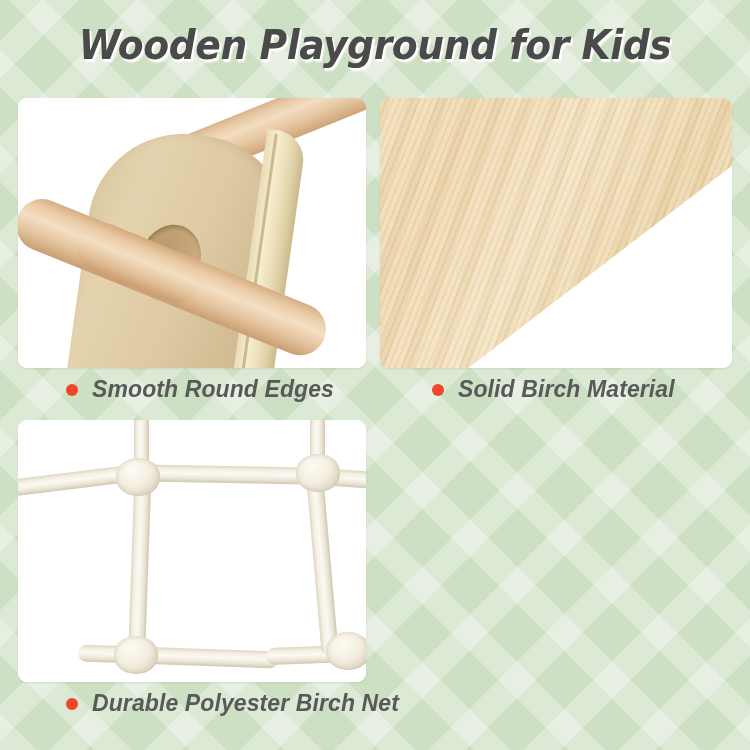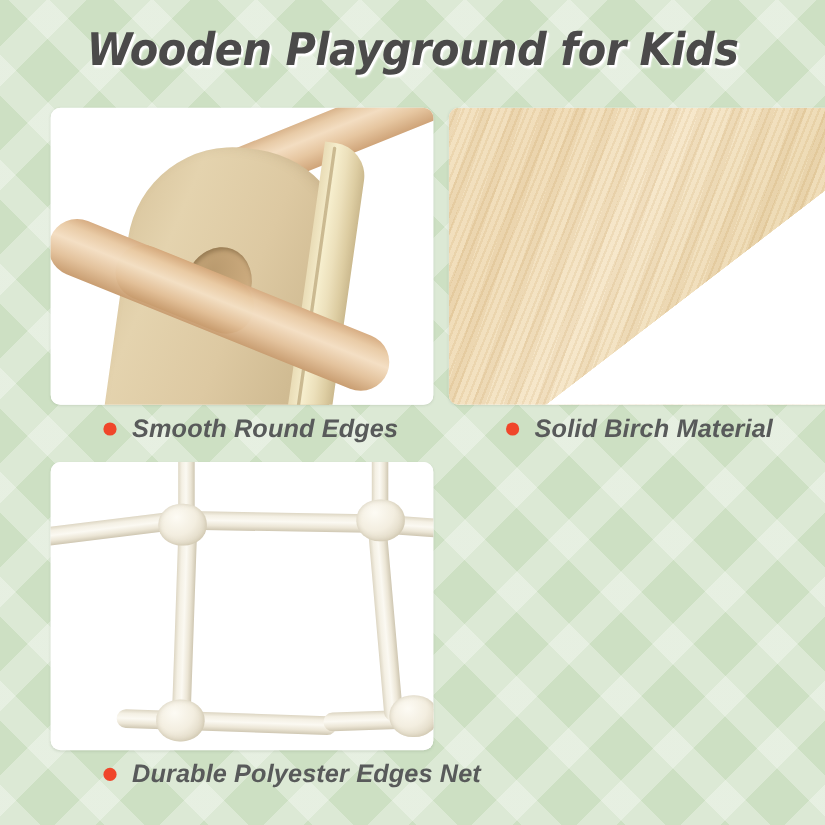--- a/index.html
+++ b/index.html
@@ -58,21 +58,20 @@
        2px 3px 2px rgba(255,255,255,0.9);
     transform: scaleX(0.92);
     transform-origin: 50% 50%;
     white-space: nowrap;
     line-height: 1.15;
   }
 
   
   .cell {
     position: absolute;
-    margin-left: 28px;
   }
   .cell-tl { left: 18px;  top: 98px;  }
   .cell-tr { left: 380px; top: 98px;  }
   .cell-bl { left: 18px;  top: 420px; }
   .cell-br { left: 380px; top: 420px; }
 
   .photo {
     position: relative;
     width: 348px;
     height: 270px;
@@ -324,18 +323,18 @@
       <div class="rope rope-v" style="left:292px; top:-10px; width:15px; height:70px;"></div>
       <div class="rope rope-v" style="left:296px; top:56px; height:180px; transform:rotate(-5deg);"></div>
 
       <div class="knot" style="left:98px; top:38px;"></div>
       <div class="knot" style="left:278px; top:34px;"></div>
       <div class="knot" style="left:96px; top:216px;"></div>
       <div class="knot" style="left:308px; top:212px;"></div>
     </div>
     <div class="caption">
       <span class="bullet"></span>
-      <span class="caption-text">Durable Polyester Edges Net</span>
+      <span class="caption-text">Durable Polyester Birch Net</span>
     </div>
   </div>
 
 
 </div>
 
 </body></html>

